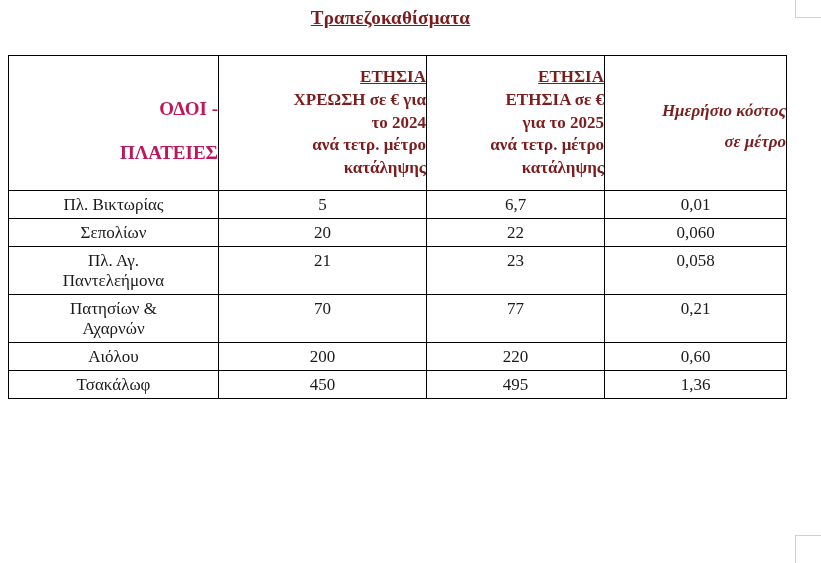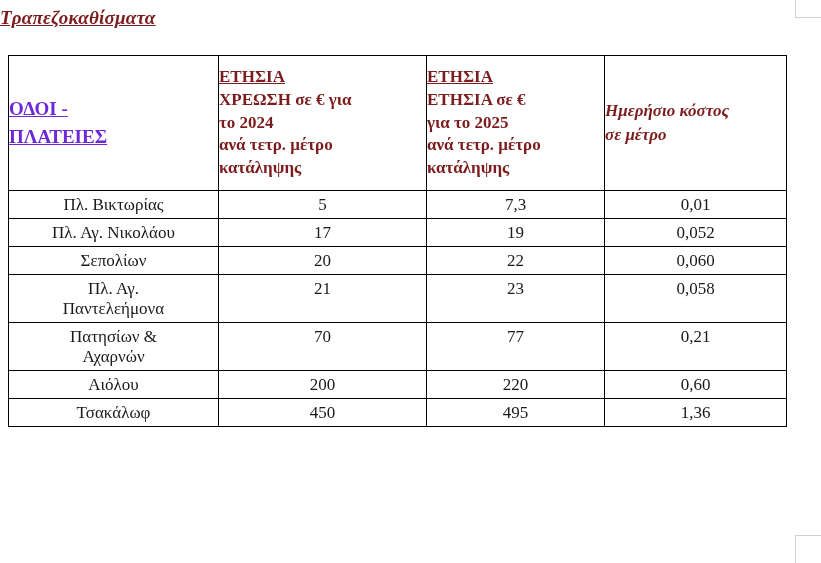--- a/index.html
+++ b/index.html
@@ -37,23 +37,22 @@
     bottom: 0;
     right: 0;
     width: 26px;
     height: 28px;
     border-left: 1px solid #d0d0d0;
     border-top: 1px solid #d0d0d0;
     box-sizing: border-box;
   }
 
   .doc-title {
-    text-align: left;
-    font-weight: bold;
-    font-style: italic;
+    text-align: center;
+    font-weight: bold;
     font-size: 19px;
     color: #7c1c1c;
     text-decoration: underline;
     padding-top: 7px;
     padding-right: 40px;
     letter-spacing: 0.2px;
   }
 
   .table-wrap {
     position: absolute;
@@ -74,47 +73,48 @@
     vertical-align: middle;
   }
 
   col.c0 { width: 210px; }
   col.c1 { width: 208px; }
   col.c2 { width: 178px; }
   col.c3 { width: 182px; }
 
   thead th {
     height: 135px;
-    text-align: left;
+    text-align: right;
     padding: 4px 6px;
     box-sizing: border-box;
   }
 
   .hd-street {
     font-weight: bold;
     font-size: 19px;
-    color: #6d28d9;
-    text-decoration: underline;
+    color: #be185d;
     line-height: 1.45;
+    margin-top: 16px;
   }
   .hd-year {
     font-weight: bold;
     font-size: 17px;
     color: #7c1c1c;
     line-height: 1.35;
   }
   .hd-year .u {
     text-decoration: underline;
   }
   .hd-daily {
     font-weight: bold;
     font-style: italic;
     font-size: 17px;
     color: #7c1c1c;
     line-height: 1.4;
+    margin-top: 7px;
   }
 
   tbody td {
     height: 28px;
     font-size: 17px;
     color: #1a1a1a;
     padding: 2px 6px;
     box-sizing: border-box;
   }
   td.street {
@@ -174,31 +174,25 @@
             <div class="hd-daily">Ημερήσιο κόστος</div>
             <div class="hd-daily">σε μέτρο</div>
           </th>
         </tr>
       </thead>
       <tbody>
 
         <tr>
           <td class="street">Πλ. Βικτωρίας</td>
           <td class="num">5</td>
-          <td class="num">7,3</td>
+          <td class="num">6,7</td>
           <td class="num">0,01</td>
         </tr>
 
 
-        <tr>
-          <td class="street">Πλ. Αγ. Νικολάου</td>
-          <td class="num">17</td>
-          <td class="num">19</td>
-          <td class="num">0,052</td>
-        </tr>
 
         <tr>
           <td class="street">Σεπολίων</td>
           <td class="num">20</td>
           <td class="num">22</td>
           <td class="num">0,060</td>
         </tr>
 
         <tr class="tall">
           <td class="street">

